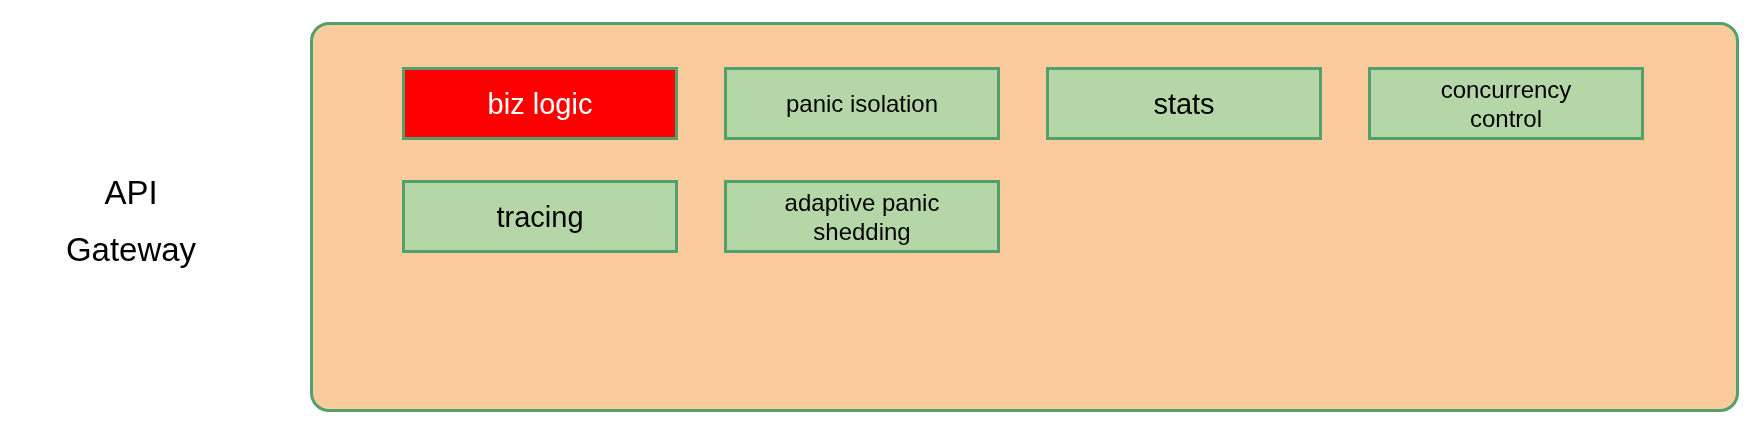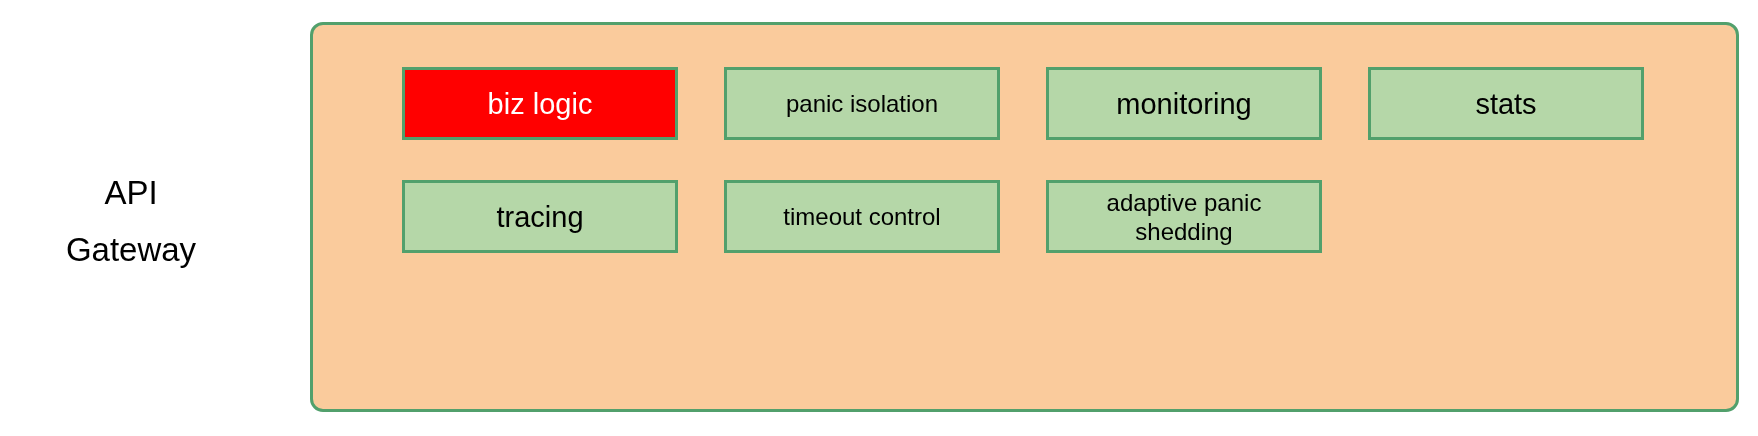--- a/index.html
+++ b/index.html
@@ -28,21 +28,21 @@
     color: var(--label-color);
     white-space: pre-line;
   }
   .gateway-container {
     position: absolute;
     left: 310px; top: 22px;
     width: 1429px; height: 390px;
     box-sizing: border-box;
     background: var(--container-fill);
     border: 3px solid var(--green-border);
-    border-radius: 13px;
+    border-radius: 19px;
   }
   .module-grid {
     position: absolute;
     left: 89px; top: 42px;
     display: grid;
     grid-template-columns: repeat(4, 276px);
     grid-auto-rows: 73px;
     column-gap: 46px;
     row-gap: 40px;
   }
@@ -68,21 +68,21 @@
 <body>
 
 <div class="stage">
   <div class="gateway-label">API
 Gateway</div>
 
   <div class="gateway-container">
     <div class="module-grid">
         <div class="box red large">biz logic</div>
         <div class="box green small">panic isolation</div>
-        <div class="box green large">monitoring</div>
         <div class="box green large">stats</div>
+        <div class="box green small">concurrency
+control</div>
         <div class="box green large">tracing</div>
-        <div class="box green small">timeout control</div>
         <div class="box green small">adaptive panic
 shedding</div>
       </div>
   </div>
 </div>
 
 </body></html>

